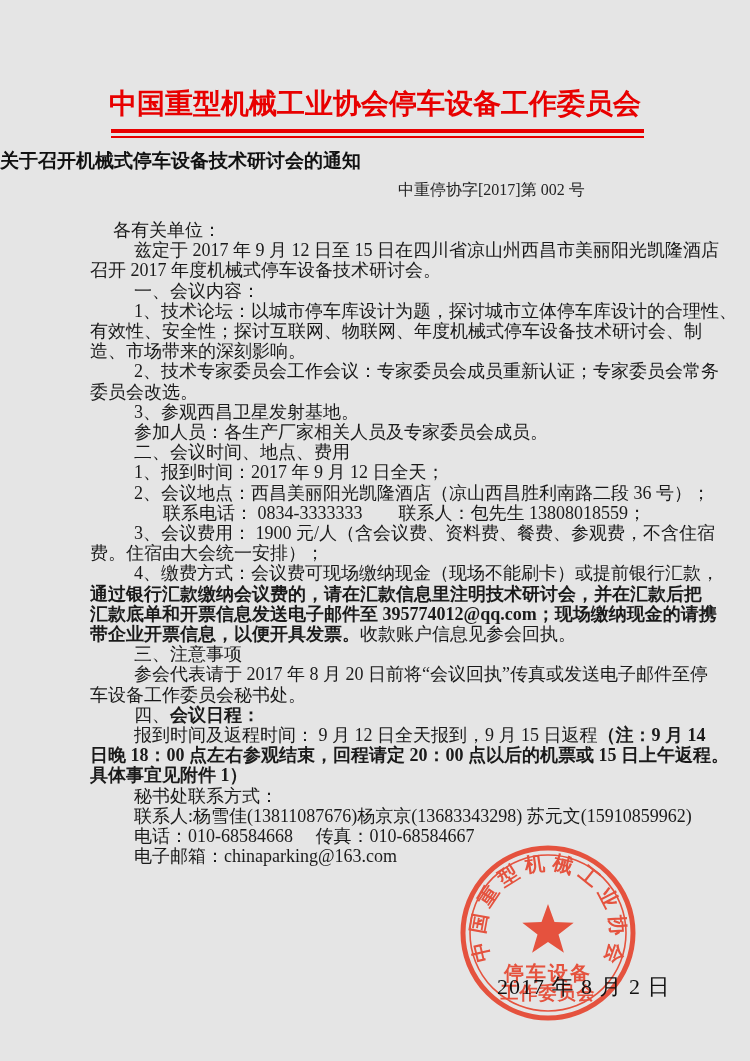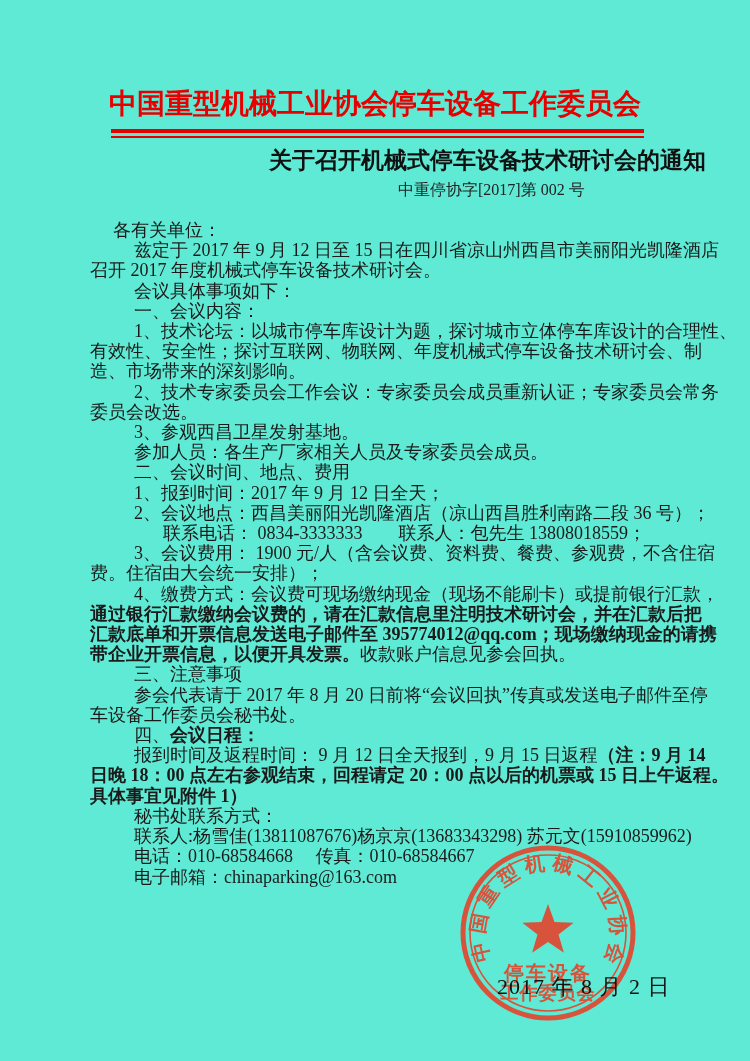--- a/index.html
+++ b/index.html
@@ -1,32 +1,32 @@
 <!DOCTYPE html>
 <html style="--red: #e80000; --seal: #e5432c;"><head>
 <meta charset="utf-8">
 <style>
   :root { --red:#e80000; --seal:#e5432c; }
   * { margin:0; padding:0; box-sizing:border-box; }
   html,body { background:#fff; }
   .page {
     position:relative; width:750px; height:1061px; margin:0 auto;
-    background:#5eead4; overflow:hidden;
+    background:#e5e5e5; overflow:hidden;
     font-family:"Liberation Serif","DejaVu Serif",serif; color:#1a1a1a;
   }
   .org-title {
     position:absolute; top:86px; left:0; width:750px;
     text-align:center; font-size:28px; line-height:36px;
     font-weight:700; color:var(--red); letter-spacing:0px; white-space:nowrap;
   }
   .rule-thick { position:absolute; top:129px; left:111px; width:533px; height:4px; background:var(--red); }
   .rule-thin  { position:absolute; top:136px; left:111px; width:533px; height:2px; background:var(--red); }
   .notice-title {
     position:absolute; top:149px; left:0; width:706px;
-    text-align:right; font-size:23px; line-height:24px; font-weight:700; color:#111; white-space:nowrap;
+    text-align:left; font-size:19px; line-height:24px; font-weight:700; color:#111; white-space:nowrap;
   }
   .doc-number {
     position:absolute; top:180px; left:398px;
     font-size:16px; line-height:20px; color:#222; white-space:nowrap;
   }
   .body-lines {
     position:absolute; top:220px; left:62px; width:640px; z-index:1;
   }
   .ln {
     font-size:18px; line-height:20.2px; white-space:nowrap; color:#1a1a1a;
@@ -59,21 +59,20 @@
   <div class="rule-thin"></div>
 
   <div class="notice-title">关于召开机械式停车设备技术研讨会的通知</div>
 
   <div class="doc-number">中重停协字[2017]第 002 号</div>
 
   <div class="body-lines" id="body-lines">
       <p class="ln ia"><span>各有关单位：</span></p>
       <p class="ln ib"><span>兹定于 2017 年 9 月 12 日至 15 日在四川省凉山州西昌市美丽阳光凯隆酒店</span></p>
       <p class="ln in"><span>召开 2017 年度机械式停车设备技术研讨会。</span></p>
-      <p class="ln ib"><span>会议具体事项如下：</span></p>
       <p class="ln ib"><span>一、会议内容：</span></p>
       <p class="ln ib"><span>1、技术论坛：以城市停车库设计为题，探讨城市立体停车库设计的合理性、</span></p>
       <p class="ln in"><span>有效性、安全性；探讨互联网、物联网、年度机械式停车设备技术研讨会、制</span></p>
       <p class="ln in"><span>造、市场带来的深刻影响。</span></p>
       <p class="ln ib"><span>2、技术专家委员会工作会议：专家委员会成员重新认证；专家委员会常务</span></p>
       <p class="ln in"><span>委员会改选。</span></p>
       <p class="ln ib"><span>3、参观西昌卫星发射基地。</span></p>
       <p class="ln ib"><span>参加人员：各生产厂家相关人员及专家委员会成员。</span></p>
       <p class="ln ib"><span>二、会议时间、地点、费用</span></p>
       <p class="ln ib"><span>1、报到时间：2017 年 9 月 12 日全天；</span></p>

